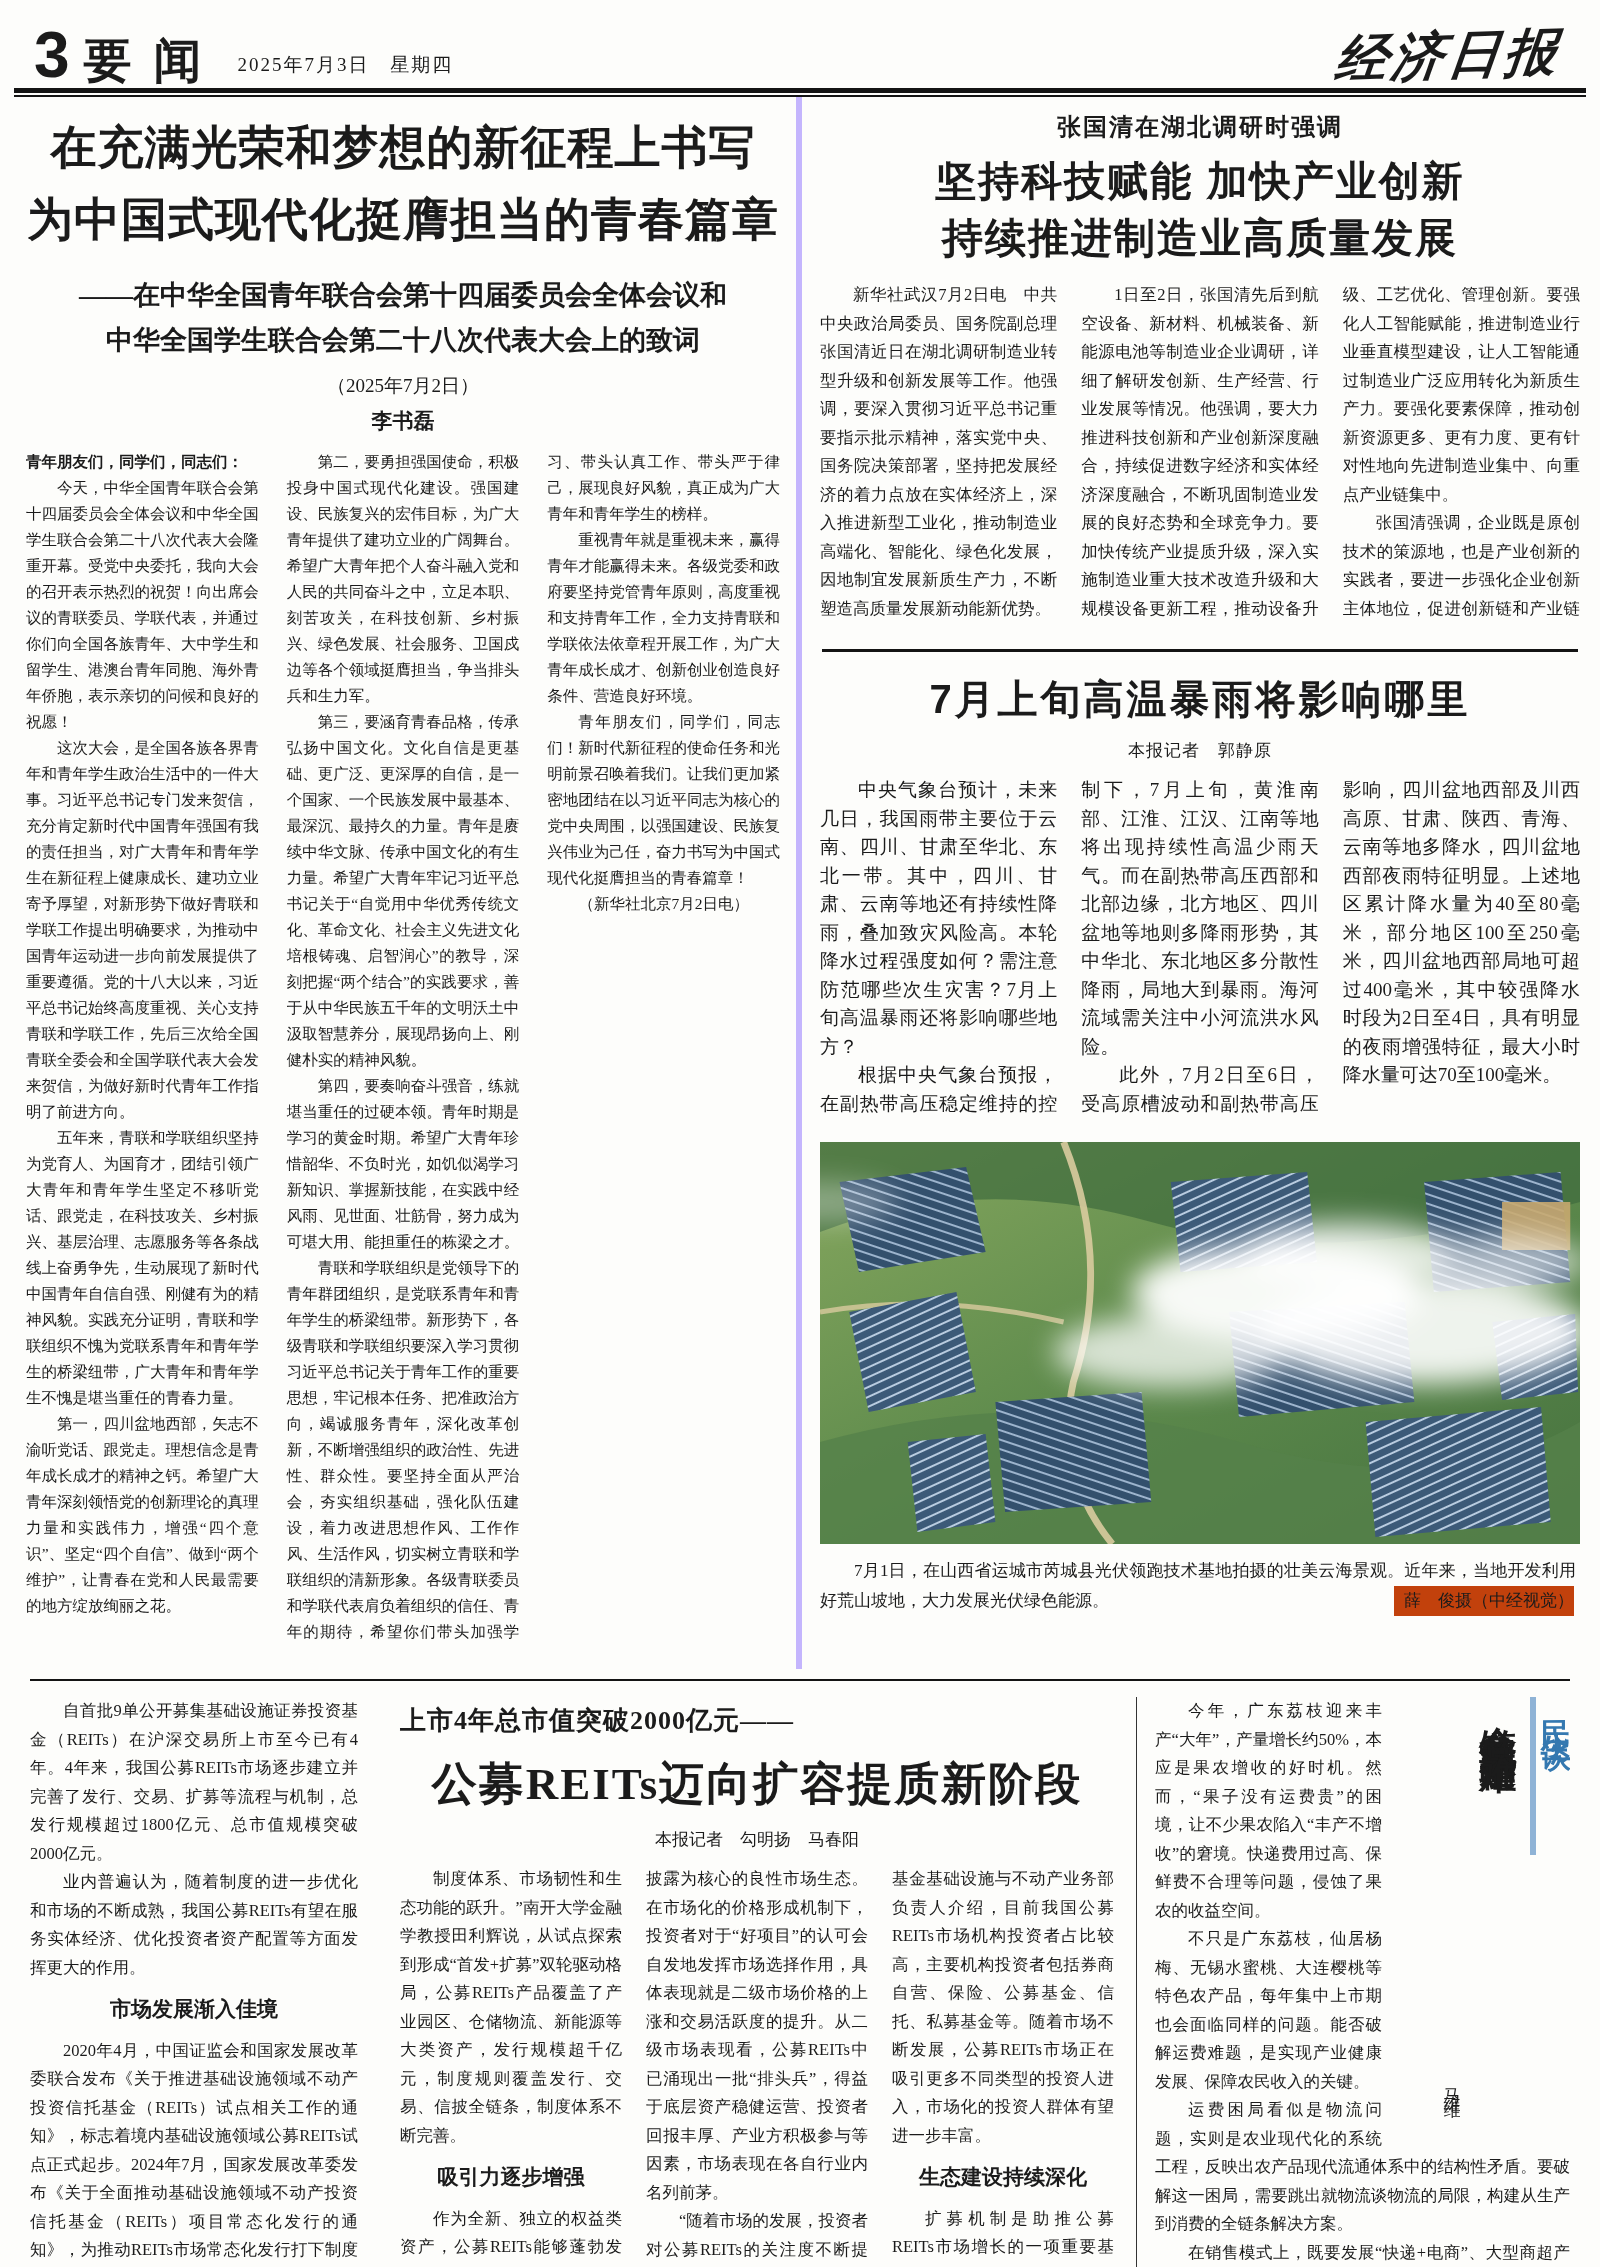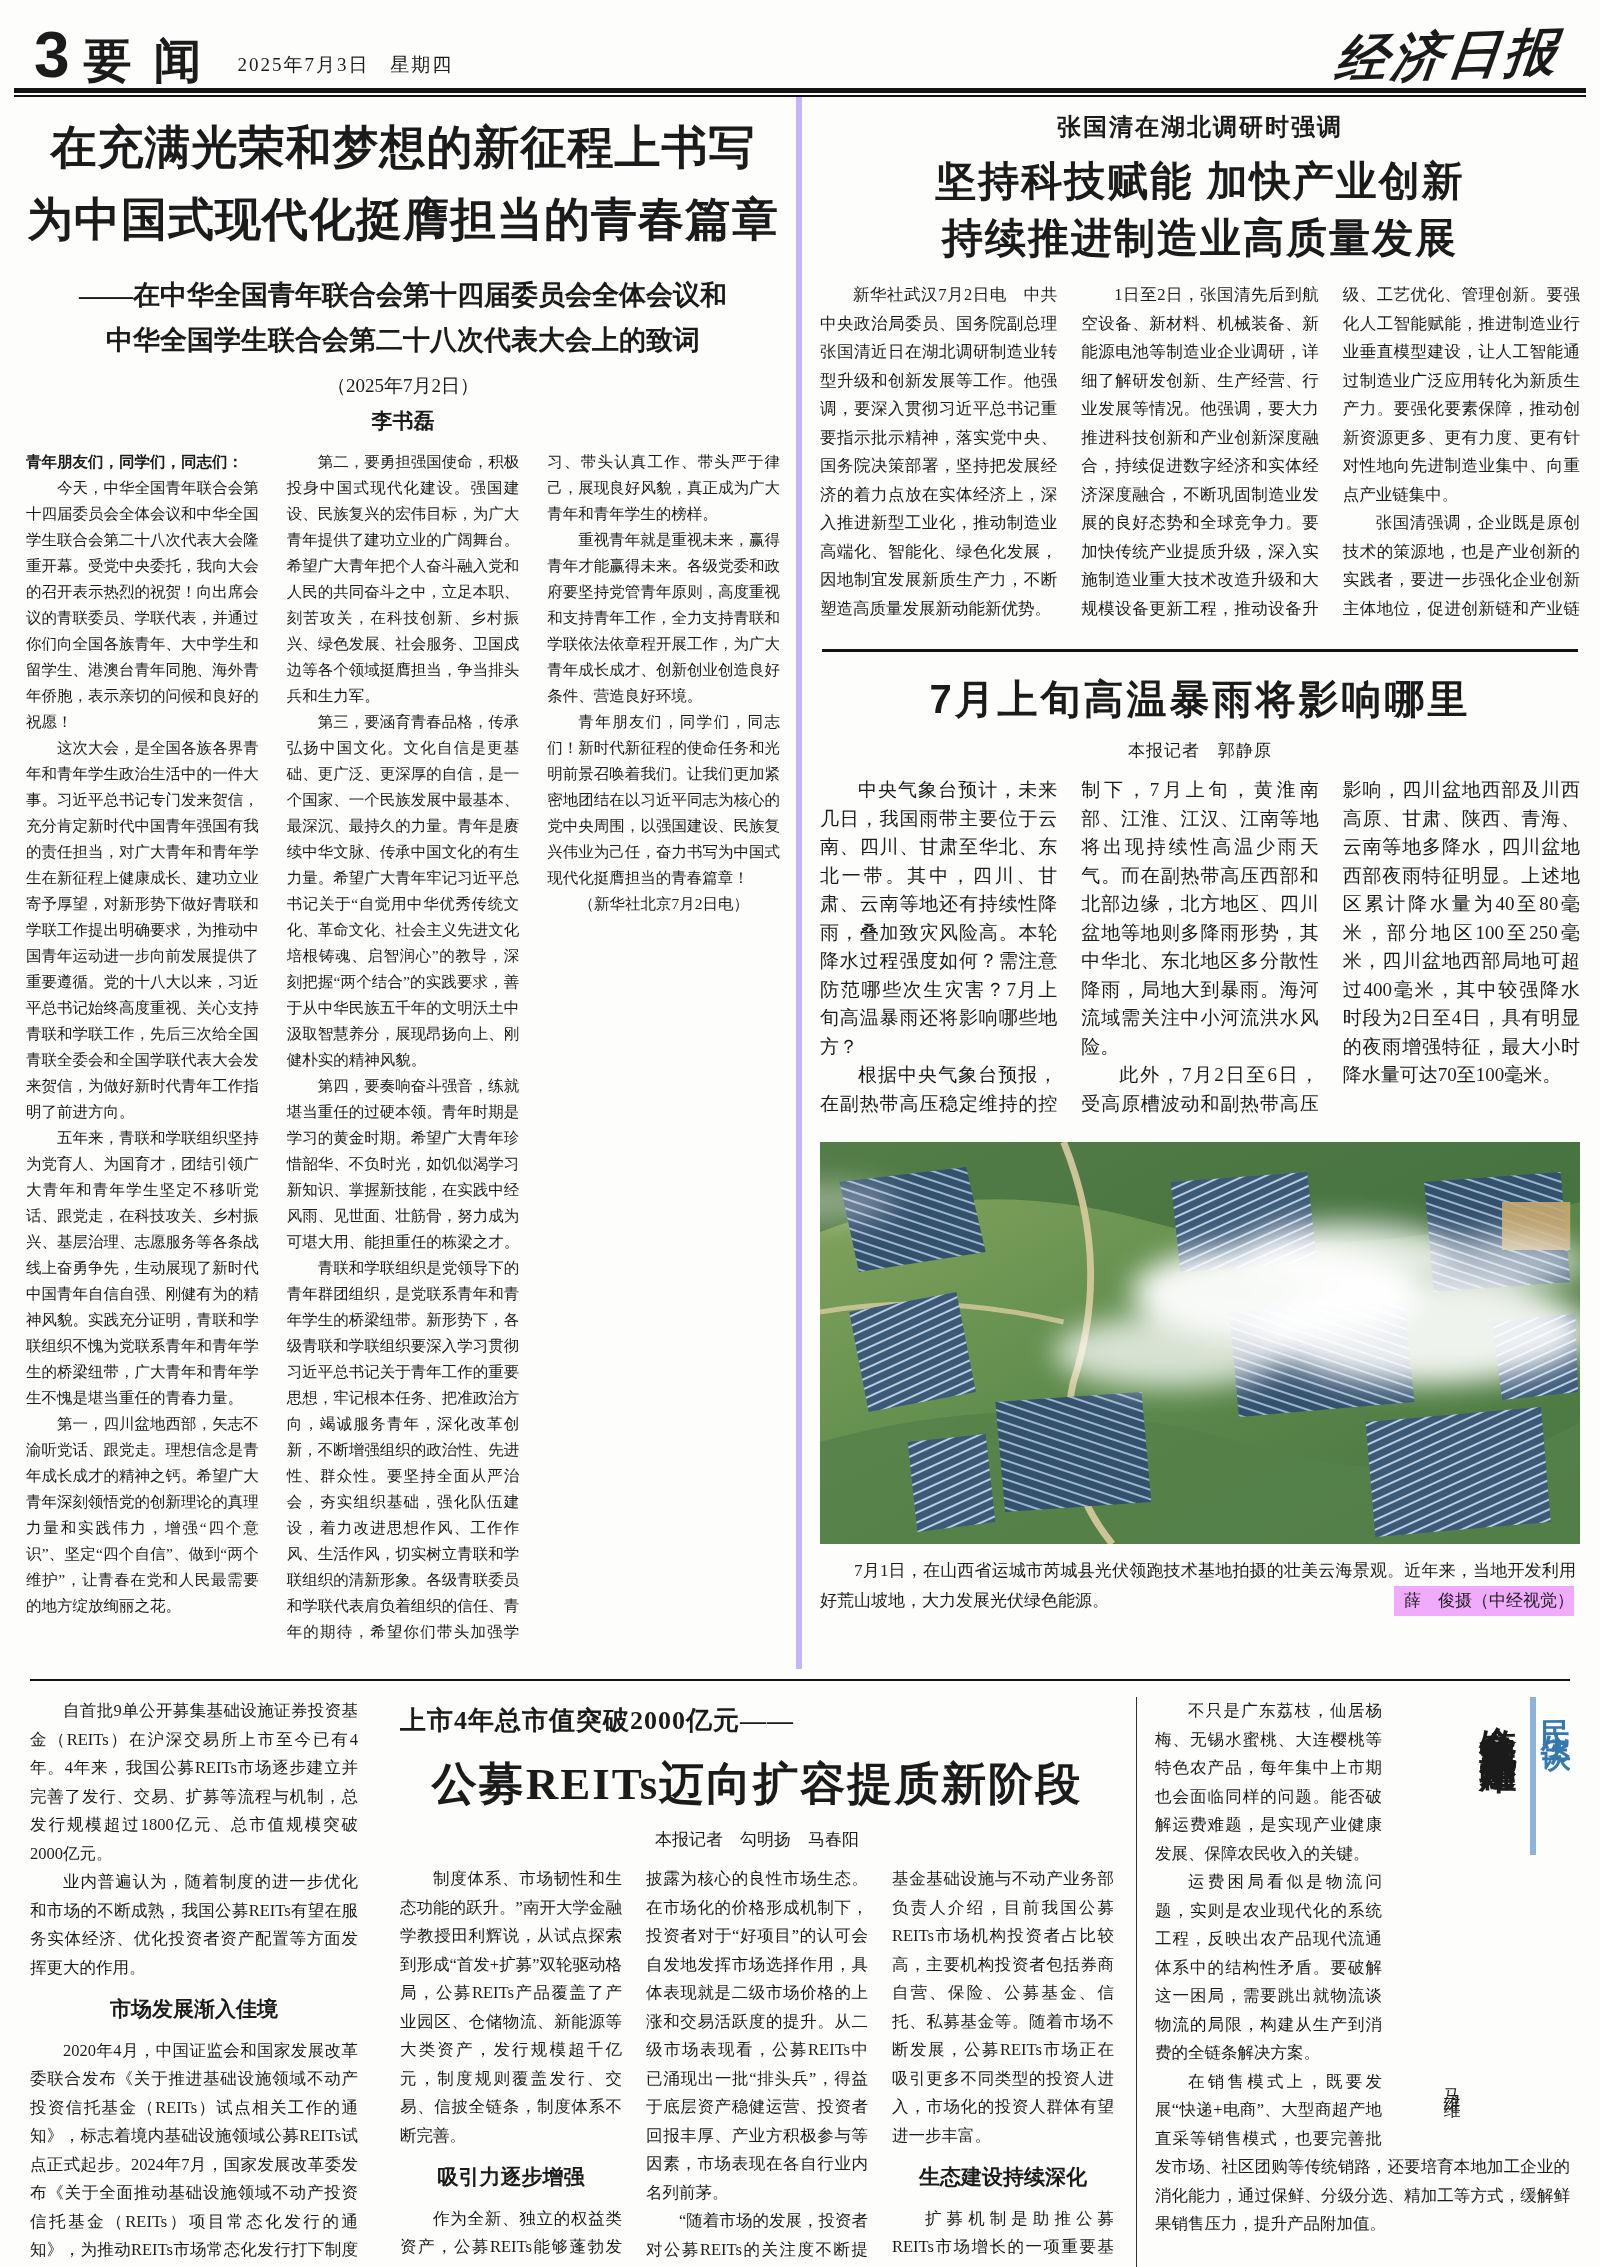--- a/index.html
+++ b/index.html
@@ -49,21 +49,21 @@
   .wt-h1 { text-align:center; font-family:"Liberation Sans",sans-serif; font-weight:900;
            font-size:40px; margin-top:20px; letter-spacing:3px; }
   .wt-byline { text-align:center; font-size:17px; margin-top:12px; letter-spacing:1px; }
   .wt-body { margin-top:14px; height:356px; overflow:hidden;
              column-count:3; column-gap:24px; column-fill:auto;
              font-size:19px; line-height:28.5px; }
   .photo-wrap { margin-top:10px; }
   .photo-wrap svg { display:block; width:100%; height:402px; }
   .caption { position:relative; margin-top:12px; font-size:17px; line-height:30px; padding-right:4px; }
   .caption .cap-text { text-indent:2em; text-align:justify; }
-  .caption .credit { position:absolute; right:6px; bottom:0; background:#f0abfc; padding-left:10px; }
+  .caption .credit { position:absolute; right:6px; bottom:0; background:#c2410c; padding-left:10px; }
 
   
   .bottom { display:flex; border-top:2px solid #141414; margin:10px 30px 0 30px; padding-top:16px;
             height:620px; overflow:hidden; }
   .b-left { width:348px; padding-right:20px; font-size:16.5px; line-height:28.5px; }
   .b-mid  { flex:1; padding:0 22px; }
   .b-right{ width:434px; border-left:1px solid #333; padding-left:18px; font-size:16.5px; line-height:28.5px; }
 
   .rt-kicker { font-weight:bold; font-size:26px; margin-top:6px; letter-spacing:1px; }
   .rt-h1 { text-align:center; font-weight:900; font-size:45px; margin-top:16px; letter-spacing:2px;
@@ -244,20 +244,21 @@
     <div class="b-right">
       <div class="ms-float">
         <div class="ms-author">马维维</div>
         <div class="ms-title">全链条化解农产品运输难</div>
         <div class="ms-label">
           <div class="ms-label-bar"></div>
           <div class="ms-label-txt">民生谈</div>
         </div>
       </div>
       <div>
+          <p class="para">今年，广东荔枝迎来丰产“大年”，产量增长约50%，本应是果农增收的好时机。然而，“果子没有运费贵”的困境，让不少果农陷入“丰产不增收”的窘境。快递费用过高、保鲜费不合理等问题，侵蚀了果农的收益空间。</p>
           <p class="para">不只是广东荔枝，仙居杨梅、无锡水蜜桃、大连樱桃等特色农产品，每年集中上市期也会面临同样的问题。能否破解运费难题，是实现产业健康发展、保障农民收入的关键。</p>
           <p class="para">运费困局看似是物流问题，实则是农业现代化的系统工程，反映出农产品现代流通体系中的结构性矛盾。要破解这一困局，需要跳出就物流谈物流的局限，构建从生产到消费的全链条解决方案。</p>
           <p class="para">在销售模式上，既要发展“快递+电商”、大型商超产地直采等销售模式，也要完善批发市场、社区团购等传统销路，还要培育本地加工企业的消化能力，通过保鲜、分级分选、精加工等方式，缓解鲜果销售压力，提升产品附加值。</p>
         </div>
     </div>
   </div>
 
 </div>
 
 </body></html>

